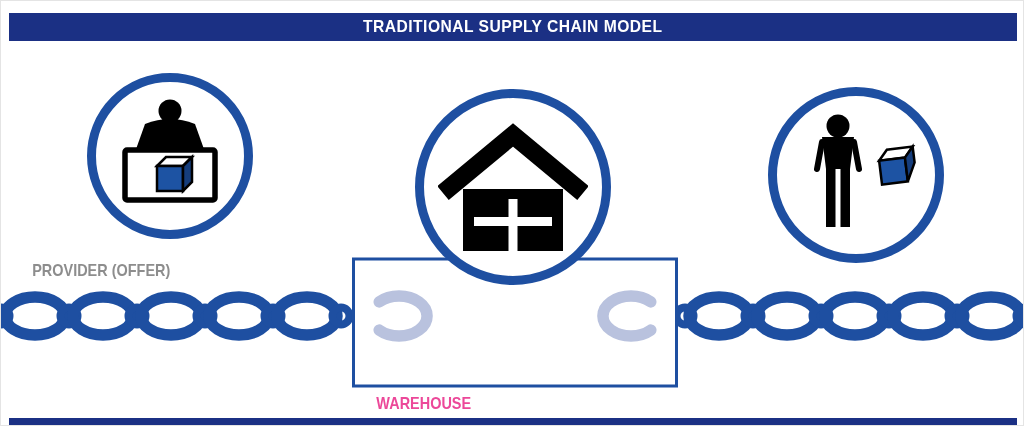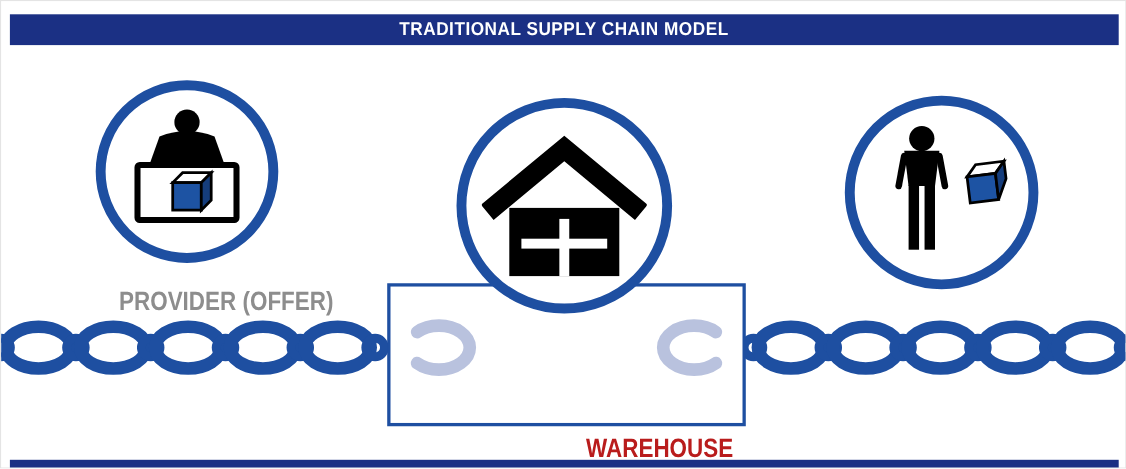--- a/index.html
+++ b/index.html
@@ -17,27 +17,27 @@
   #footer-bar{top:417px;height:9px;}
   .node-circle{
     position:absolute;border:9px solid #1e4fa1;border-radius:50%;
     background:#fff;box-sizing:border-box;z-index:2;
     display:flex;align-items:center;justify-content:center;
   }
   #provider-circle{left:86px;top:72px;width:166px;height:166px;}
   #warehouse-circle{left:414px;top:88px;width:196px;height:196px;}
   #customer-circle{left:767px;top:86px;width:176px;height:176px;}
   .node-label{
-    position:absolute;width:300px;text-align:right;z-index:2;
-    font-weight:bold;font-size:24px;color:#8d8d8d;white-space:nowrap;
+    position:absolute;width:300px;text-align:left;z-index:2;
+    font-weight:bold;font-size:17px;color:#8d8d8d;white-space:nowrap;
   }
   .node-label .inner{display:inline-block;transform:scaleX(.85);}
   #provider-label{left:19px;top:260px;}
   #customer-label{left:707px;top:261px;}
-  #warehouse-label{left:377px;top:393px;color:#b91c1c;}
+  #warehouse-label{left:367px;top:393px;color:#ec4899;}
   #chain-svg{position:absolute;left:0;top:250px;z-index:1;}
 </style>
 </head>
 <body>
 
 <div id="stage">
 
   <div id="header-bar" class="bar">
     <span class="title">TRADITIONAL SUPPLY CHAIN MODEL</span>
   </div>

